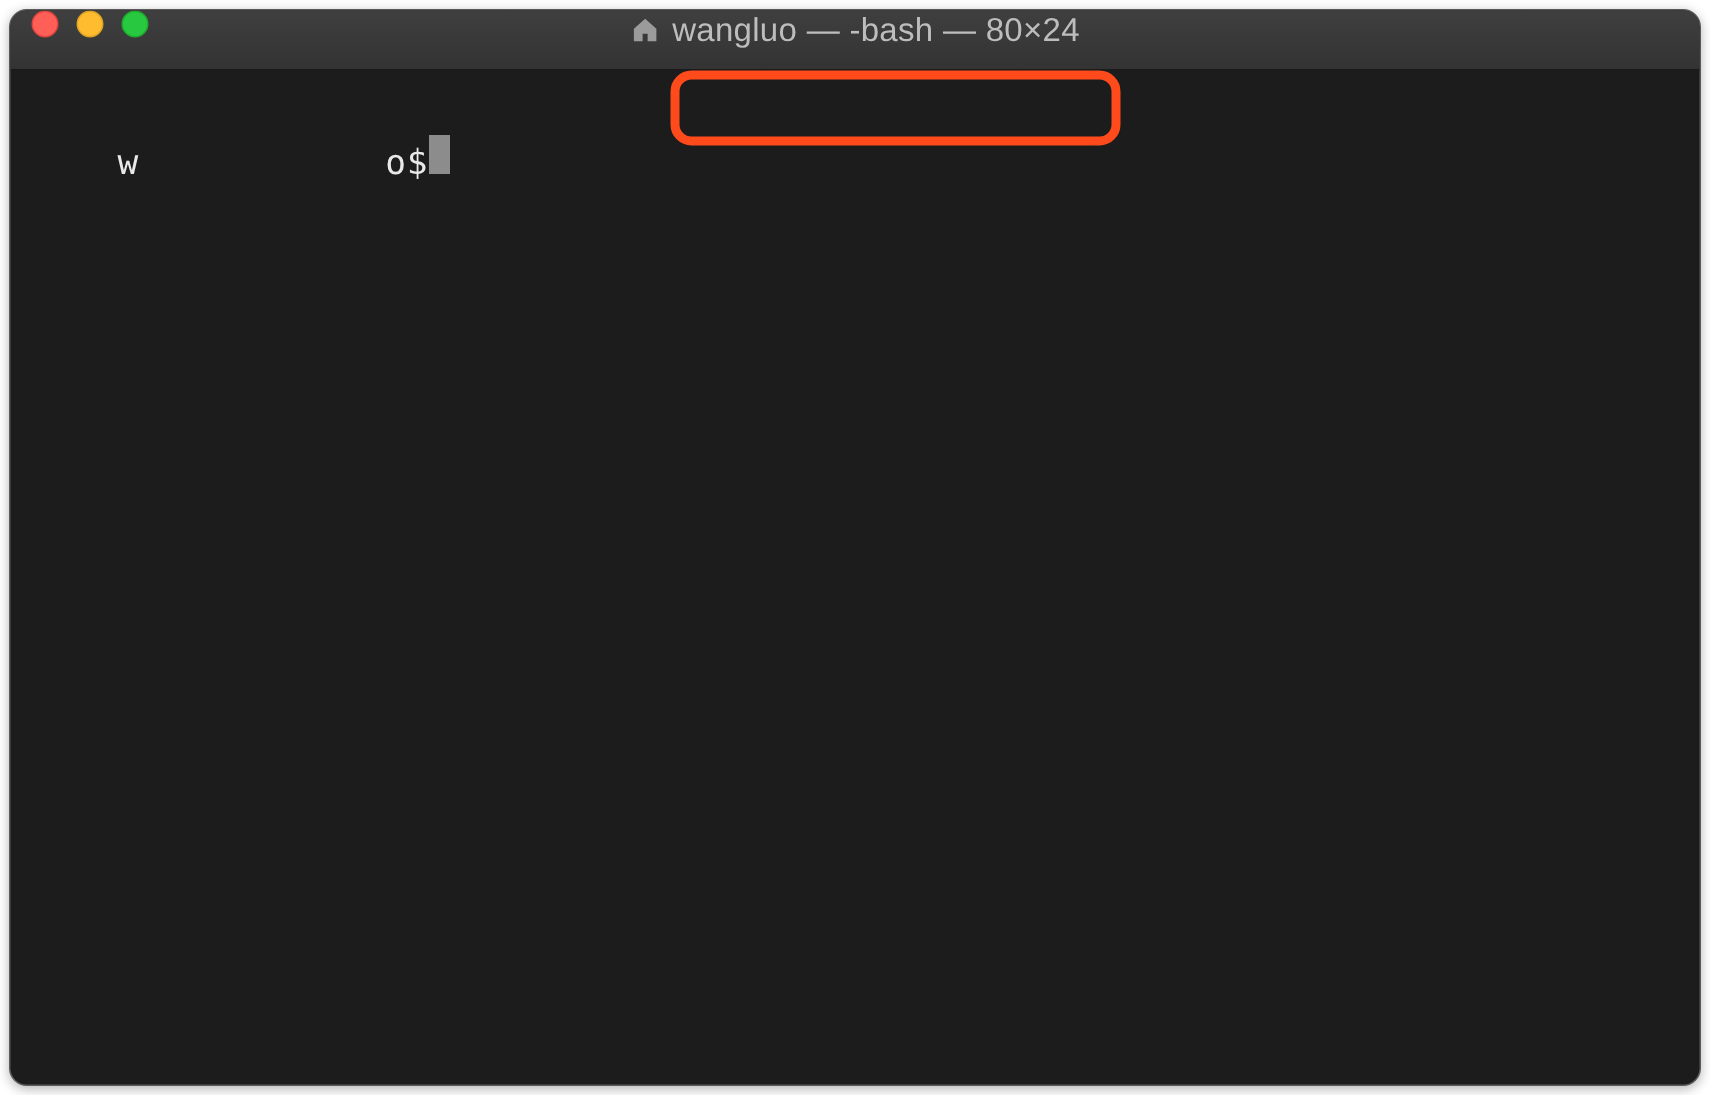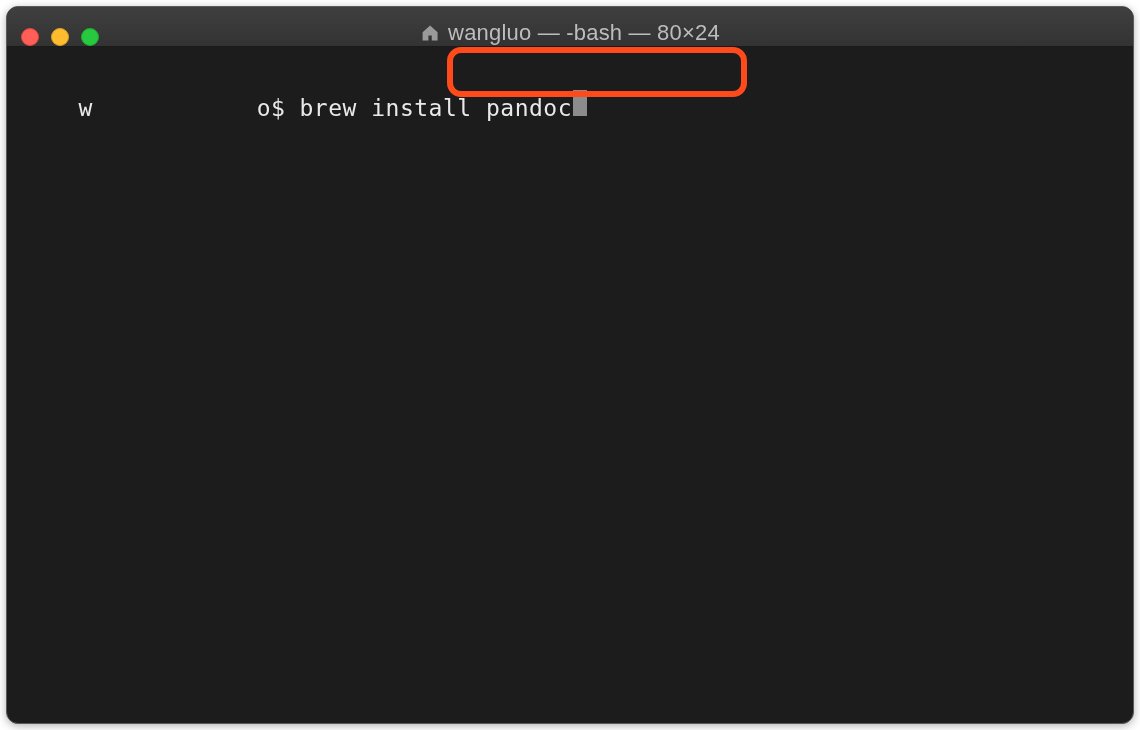--- a/index.html
+++ b/index.html
@@ -20,21 +20,21 @@
       border-radius: 12px;
       border: 1px solid #5a5a5a;
       overflow: hidden;
       box-shadow: 0 2px 8px rgba(0,0,0,0.3);
     }
     .titlebar {
       height: 40px;
       background: linear-gradient(#3f3f3f, #333333);
       border-bottom: 1px solid #1a1a1a;
       display: flex;
-      align-items: flex-end;
+      align-items: flex-start;
       position: relative;
     }
     .traffic-lights {
       display: flex;
       gap: 12px;
       padding-left: 14px;
     }
     .traffic-light {
       width: 18px;
       height: 18px;
@@ -114,20 +114,19 @@
     </div>
   </div>
 
   <div class="terminal-body">
     <span class="prompt-line">
       <span>w</span>
       <span class="redacted-box" style="width:48px;height:22px;margin:0 6px;"></span>
       <span class="redacted-box" style="width:56px;height:22px;margin:0 6px;"></span>
       <span class="redacted-box" style="width:24px;height:22px;margin:0 6px;"></span>
       <span>o$</span>
-      <span style="margin-left:14px;">brew install pandoc</span>
       <span class="cursor-block"></span>
     </span>
 
     <div class="highlight-box" style="left:440px; top:0px; width:300px; height:50px;"></div>
   </div>
 
 </div>
 
 </body></html>

